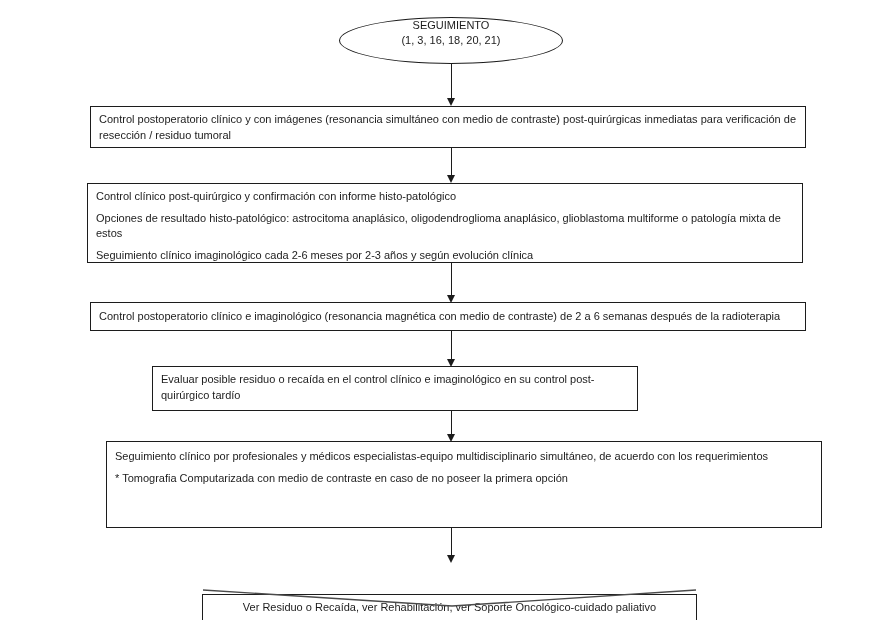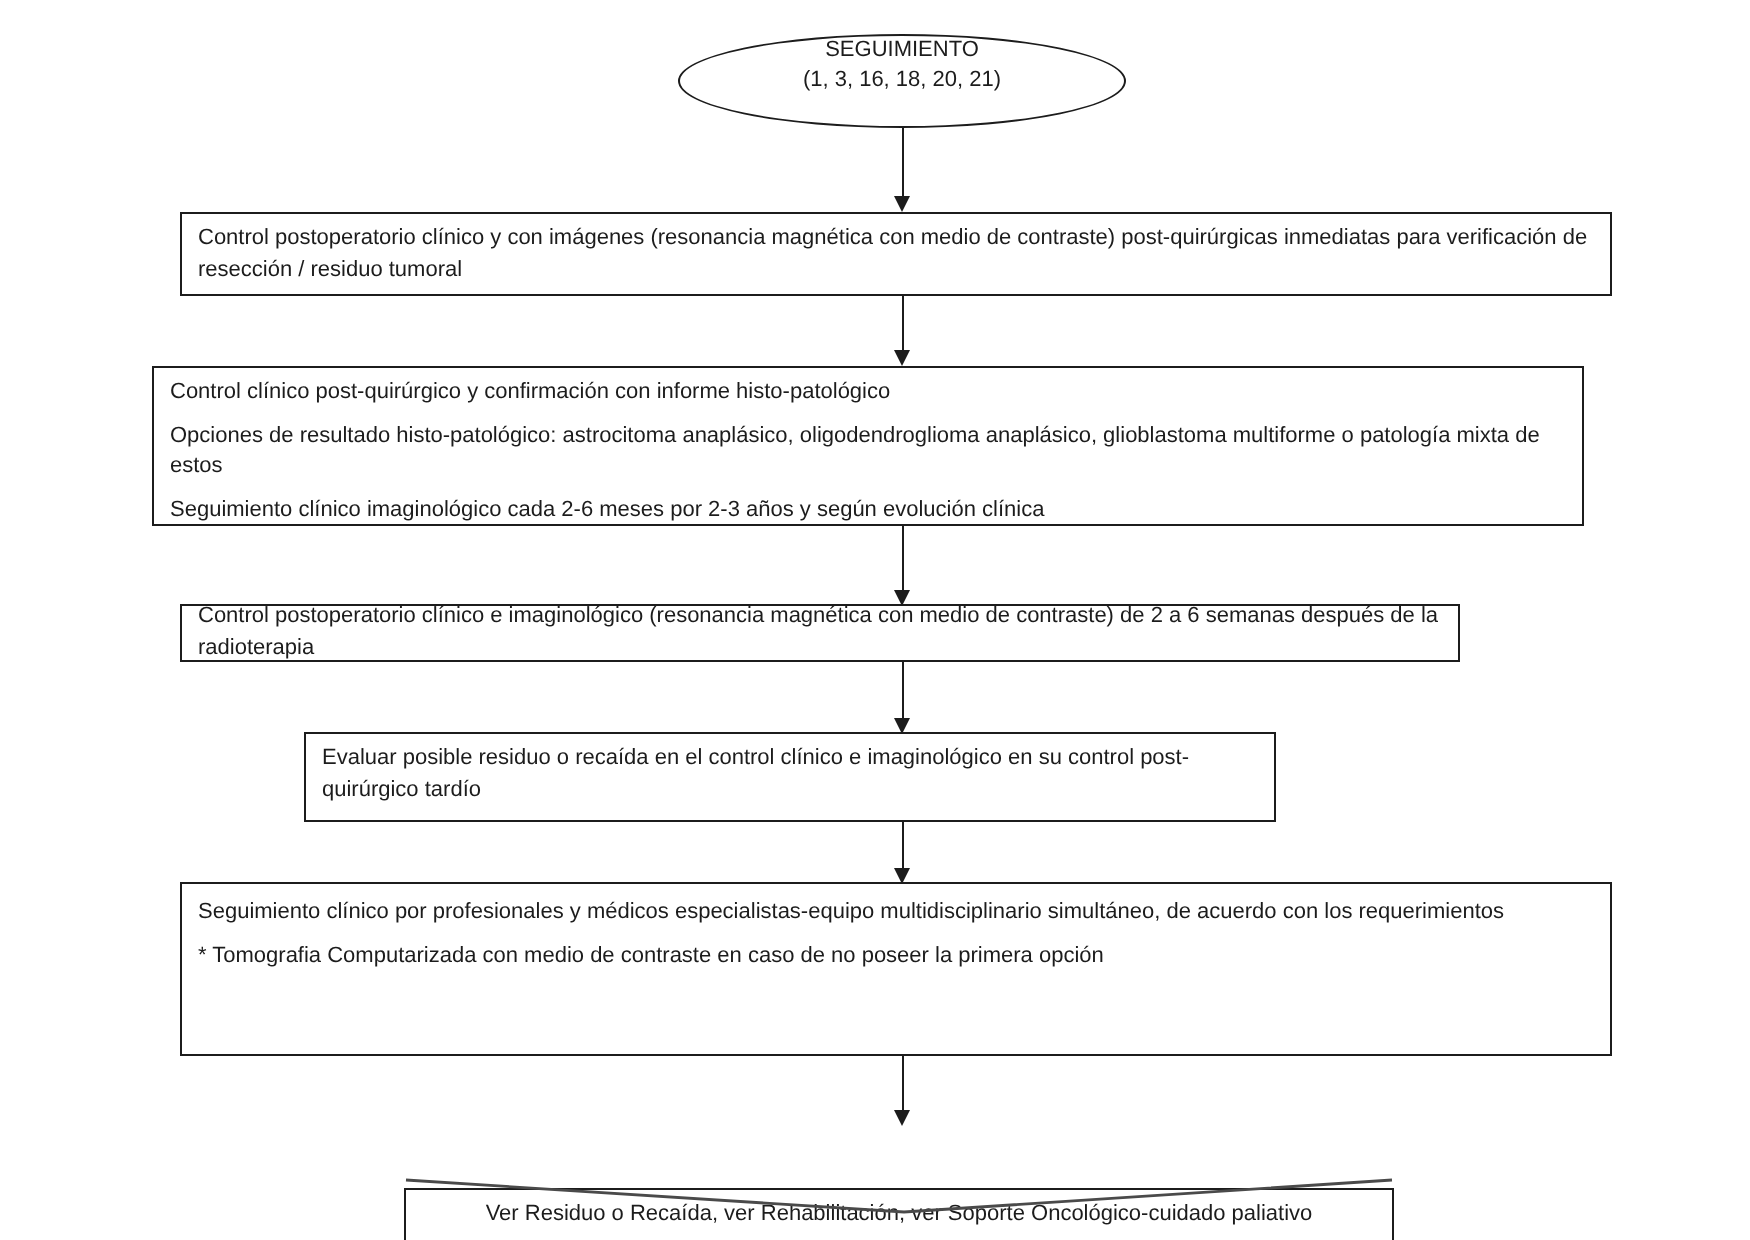--- a/index.html
+++ b/index.html
@@ -42,38 +42,38 @@
   </div>
 
   <div class="arrow" style="left:451px;top:64px;height:34px;"></div>
   <div class="arrow" style="left:451px;top:148px;height:27px;"></div>
   <div class="arrow" style="left:451px;top:263px;height:32px;"></div>
   <div class="arrow" style="left:451px;top:331px;height:28px;"></div>
   <div class="arrow" style="left:451px;top:411px;height:23px;"></div>
   <div class="arrow" style="left:451px;top:528px;height:27px;"></div>
 
   <div class="node" style="left:90px;top:106px;width:716px;height:42px;">
-    <p>Control postoperatorio clínico y con imágenes (resonancia magnética con medio de contraste) post-quirúrgicas inmediatas para verificación de resección / residuo tumoral</p>
+    <p>Control postoperatorio clínico y con imágenes (resonancia simultáneo con medio de contraste) post-quirúrgicas inmediatas para verificación de resección / residuo tumoral</p>
   </div>
 
-  <div class="node" style="left:76px;top:183px;width:716px;height:80px;">
+  <div class="node" style="left:87px;top:183px;width:716px;height:80px;">
     <p>Control clínico post-quirúrgico y confirmación con informe histo-patológico</p>
     <p>Opciones de resultado histo-patológico: astrocitoma anaplásico, oligodendroglioma anaplásico, glioblastoma multiforme o patología mixta de estos</p>
     <p>Seguimiento clínico imaginológico cada 2-6 meses por 2-3 años y según evolución clínica</p>
   </div>
 
-  <div class="node vcenter" style="left:90px;top:302px;width:640px;height:29px;">
+  <div class="node vcenter" style="left:90px;top:302px;width:716px;height:29px;">
     <p>Control postoperatorio clínico e imaginológico (resonancia magnética con medio de contraste) de 2 a 6 semanas después de la radioterapia</p>
   </div>
 
   <div class="node" style="left:152px;top:366px;width:486px;height:45px;">
     <p>Evaluar posible residuo o recaída en el control clínico e imaginológico en su control post-quirúrgico tardío</p>
   </div>
 
-  <div class="node" style="left:90px;top:441px;width:716px;height:87px;padding-top:7px;">
+  <div class="node" style="left:106px;top:441px;width:716px;height:87px;padding-top:7px;">
     <p>Seguimiento clínico por profesionales y médicos especialistas-equipo multidisciplinario simultáneo, de acuerdo con los requerimientos</p>
     <p>* Tomografia Computarizada con medio de contraste en caso de no poseer la primera opción</p>
   </div>
 
   <div class="node vcenter center-text" style="left:202px;top:562px;width:495px;height:27px;">
     <p style="width:100%;">Ver Residuo o Recaída, ver Rehabilitación, ver Soporte Oncológico-cuidado paliativo</p>
   </div>
 
   <svg class="banner-svg" width="500" height="22" viewBox="0 0 500 22">
     <polyline points="3,2 252,18 496,2" fill="none" stroke="#4a4a4a" stroke-width="1.4"></polyline>

